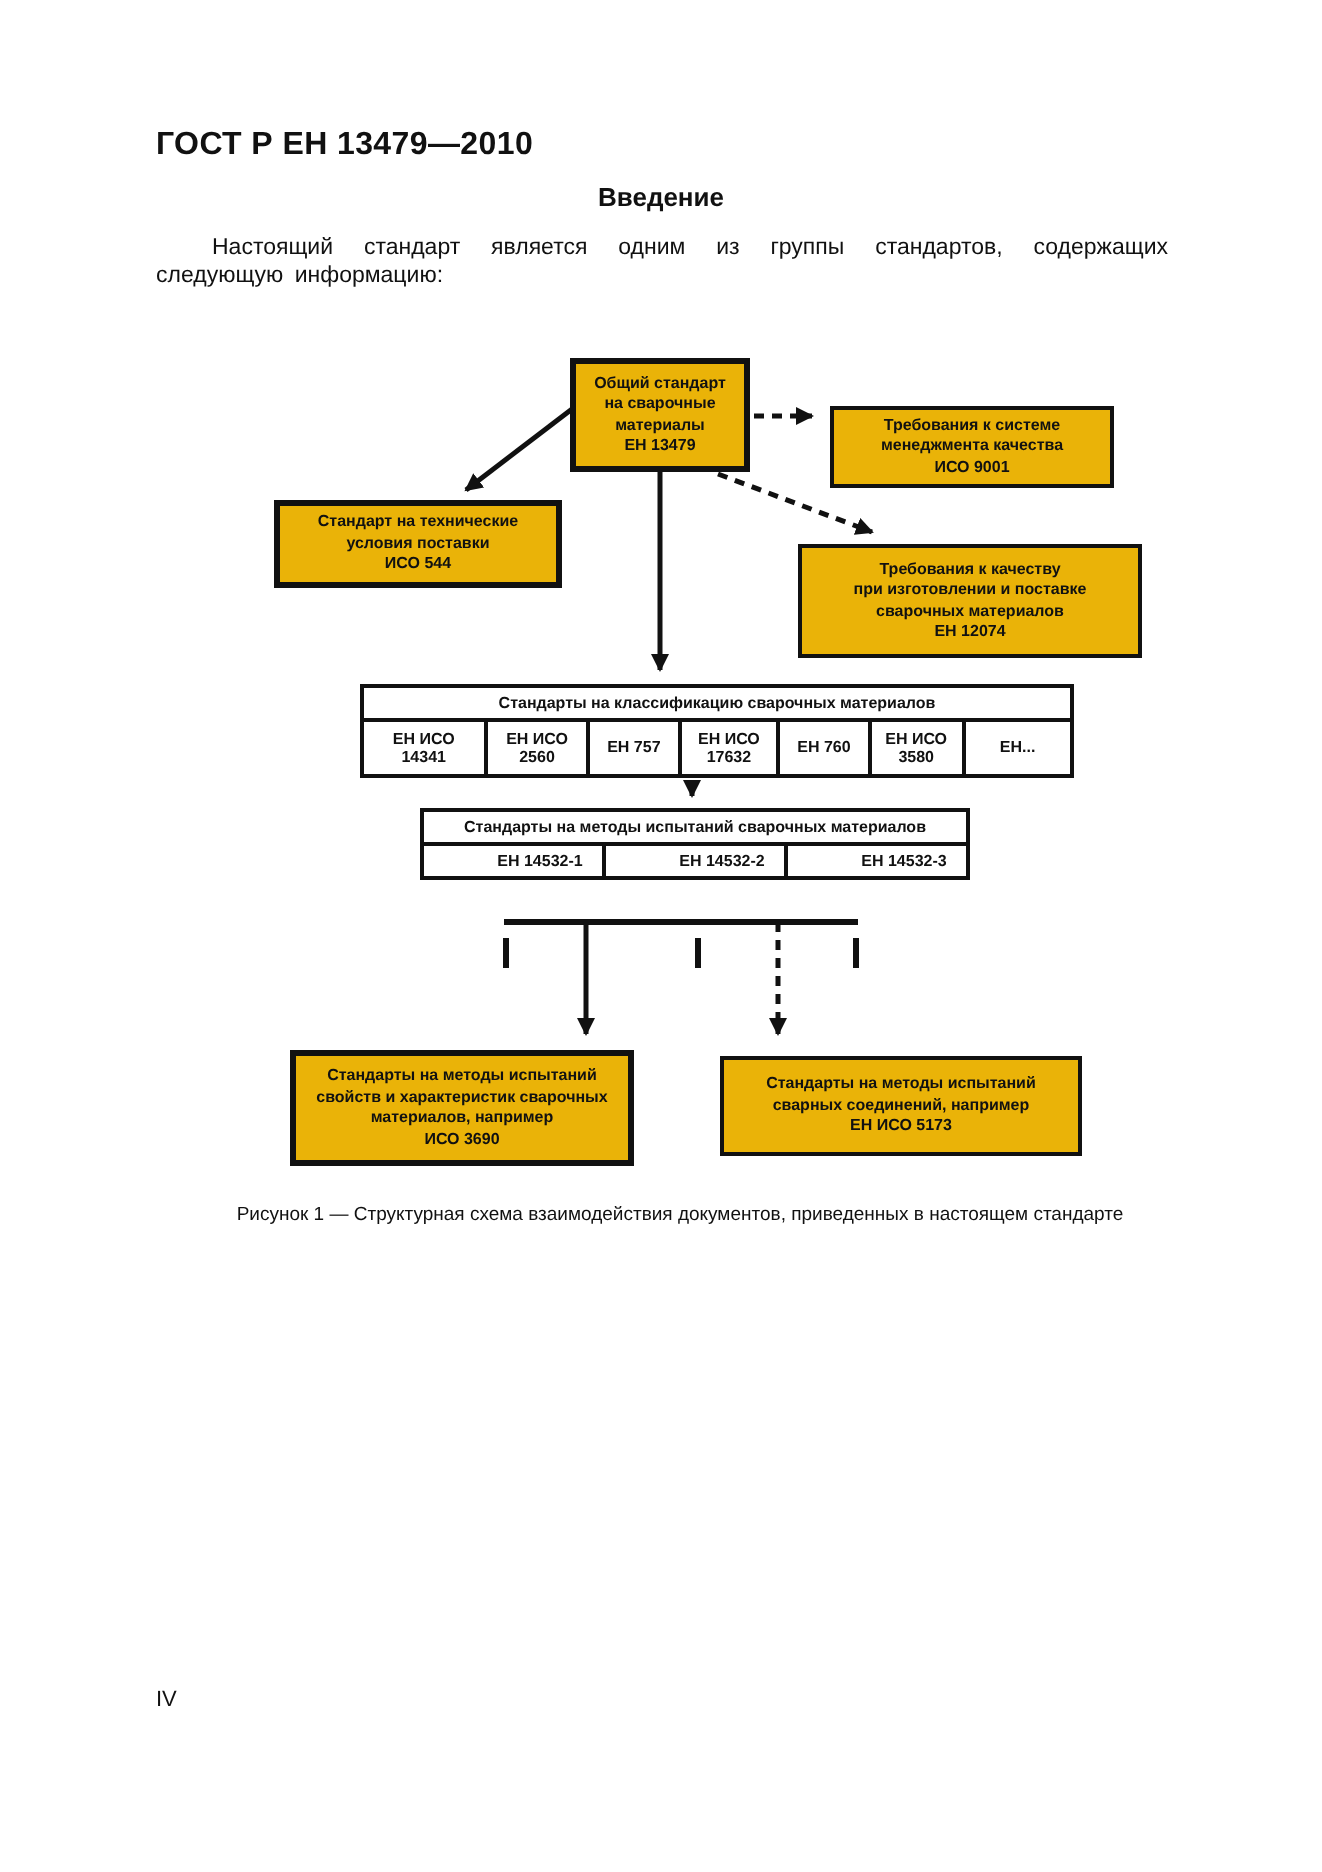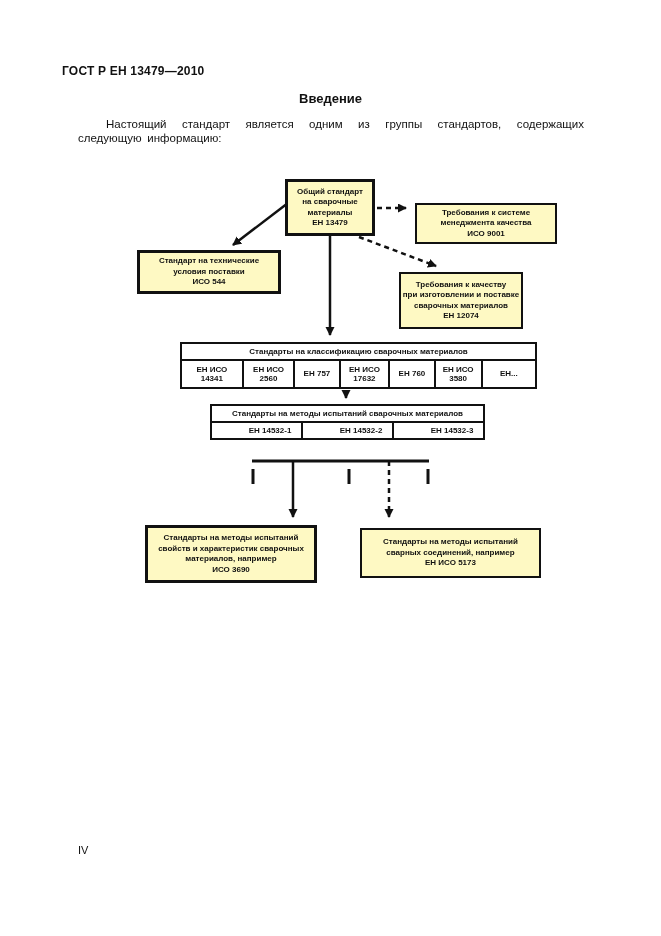--- a/index.html
+++ b/index.html
@@ -1,30 +1,30 @@
 <!DOCTYPE html>
 <html><head>
 <meta charset="utf-8">
 <style>
   html,body { margin:0; padding:0; background:#ffffff; }
   .page {
     position:relative; width:661px; height:936px; background:#fff;
     font-family:"Liberation Sans", sans-serif; color:#111; overflow:hidden;
   }
-  .doc-number { position:absolute; left:62px; top:64px; font-size:12px; font-weight:bold; letter-spacing:.2px; }
+  .doc-number { position:absolute; left:78px; top:64px; font-size:16px; font-weight:bold; letter-spacing:.2px; }
   .section-title { position:absolute; left:78px; top:91px; width:505px; text-align:center; font-size:13px; font-weight:bold; }
   .intro { position:absolute; left:78px; top:118px; width:506px; margin:0;
            font-size:11.5px; line-height:13.5px; text-align:justify; text-align-last:left;
            text-indent:28px; word-spacing:2.5px; }
   .figure-caption { position:absolute; left:60px; top:602px; width:560px; text-align:center; font-size:9.5px; }
   .page-number { position:absolute; left:78px; top:844px; font-size:11px;text-align:right; }
 
   
   .dbox {
-    position:absolute; box-sizing:border-box; border:2px solid #111; background:#fef9c3;
+    position:absolute; box-sizing:border-box; border:2px solid #111; background:#eab308;
     display:flex; align-items:center; justify-content:center; text-align:center;
     font-size:8px; font-weight:bold; line-height:10.5px; padding:1px; z-index:2;
   }
   .thick { border-width:3px; }
 
   .dtable { position:absolute; box-sizing:border-box; border:2px solid #111; background:#fff; z-index:2; }
   .dtable .hdr { border-bottom:2px solid #111; text-align:center; font-weight:bold; font-size:8px; padding:3px 20px 2px; line-height:10px; }
   .dtable .row { display:flex; align-items:stretch; }
   .dtable .cell { border-right:2px solid #111; box-sizing:border-box;
     display:flex; align-items:center; justify-content:center; text-align:center;
@@ -68,21 +68,21 @@
     </div>
 
   <div class="dbox" style="left:415px; top:203px; width:142px; height:41px;">
       <span>Требования к системе<br>менеджмента качества<br>ИСО 9001</span>
     </div>
 
   <div class="dbox thick" style="left:137px; top:250px; width:144px; height:44px;">
       <span>Стандарт на технические<br>условия поставки<br>ИСО 544</span>
     </div>
 
-  <div class="dbox" style="left:399px; top:272px; width:124px; height:57px;">
+  <div class="dbox" style="left:399px; top:272px; width:172px; height:57px;">
       <span>Требования к качеству<br>при изготовлении и поставке<br>сварочных материалов<br>ЕН 12074</span>
     </div>
 
   <div class="dtable t-class" style="left:180px; top:342px; width:357px;">
     <div class="hdr">Стандарты на классификацию сварочных материалов</div>
     <div class="row">
       <div class="cell" style="flex:63 0 0;">
           <span>ЕН ИСО<br>14341</span>
         </div>
       <div class="cell" style="flex:52 0 0;">
@@ -116,15 +116,16 @@
   </div>
 
   <div class="dbox thick" style="left:145px; top:525px; width:172px; height:58px; border-width:3px;">
       <span>Стандарты на методы испытаний<br>свойств и характеристик сварочных<br>материалов, например<br>ИСО 3690</span>
     </div>
 
   <div class="dbox" style="left:360px; top:528px; width:181px; height:50px;">
       <span>Стандарты на методы испытаний<br>сварных соединений, например<br>ЕН ИСО 5173</span>
     </div>
 
+  <div class="figure-caption">Рисунок 1 — Структурная схема взаимодействия документов, приведенных в настоящем стандарте</div>
   <div class="page-number">IV</div>
 
 </div>
 
 </body></html>

